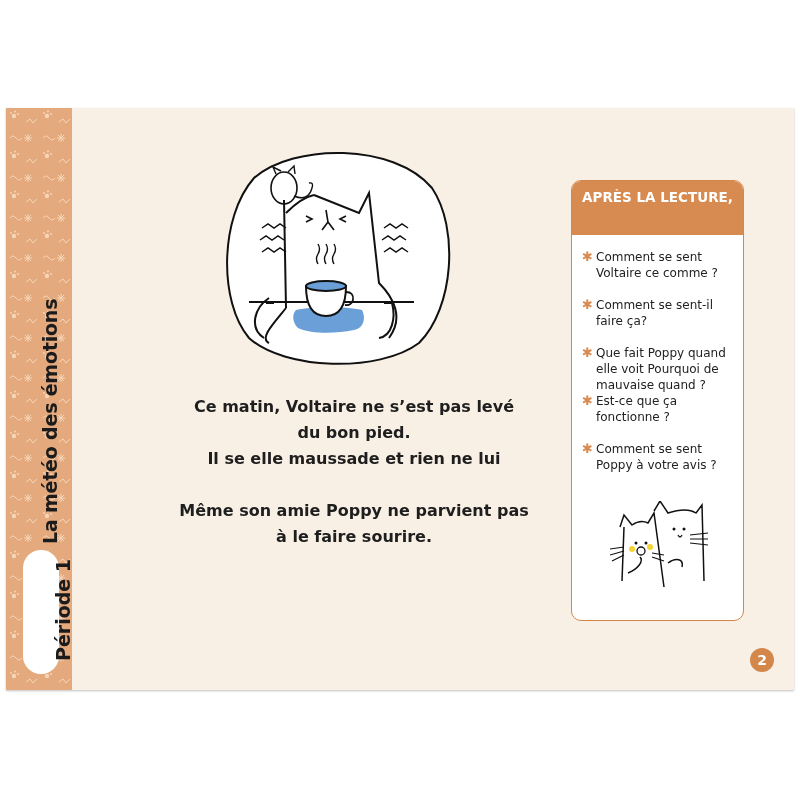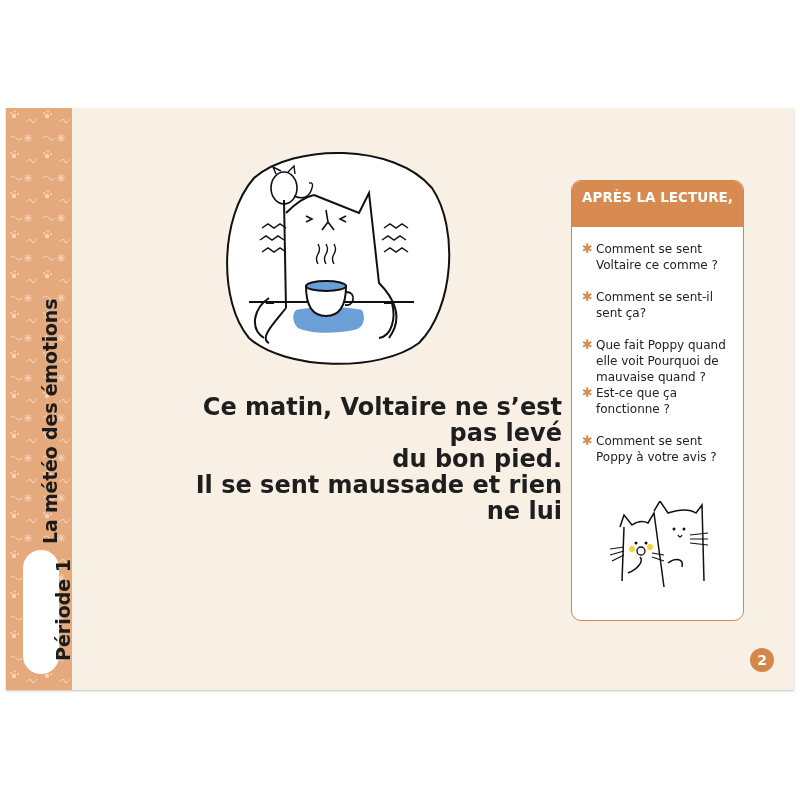--- a/index.html
+++ b/index.html
@@ -4,25 +4,25 @@
 <style>
   html,body{margin:0;padding:0;}
   body{width:800px;height:800px;background:#ffffff;position:relative;overflow:hidden;font-family:"DejaVu Sans",sans-serif;}
   .page{position:absolute;left:6px;top:108px;width:788px;height:582px;background:#f8efe5;box-shadow:0 1px 2px rgba(0,0,0,0.25);}
   .strip{position:absolute;left:0;top:0;width:66px;height:582px;background:#e4a97c;overflow:hidden;}
   .strip svg.pattern{position:absolute;left:0;top:0;}
   .strip-title{position:absolute;left:33px;top:436px;transform-origin:0 0;transform:rotate(-90deg);white-space:nowrap;font-weight:bold;font-size:19px;color:#1b1b1b;letter-spacing:-0.2px;}
   .period-pill{position:absolute;left:17px;top:442px;width:36px;height:124px;background:#ffffff;border-radius:18px;}
   .period-label{position:absolute;left:46px;top:553px;transform-origin:0 0;transform:rotate(-90deg);white-space:nowrap;font-weight:bold;font-size:19px;color:#1b1b1b;}
   .illustration{position:absolute;left:208px;top:30px;width:244px;height:236px;}
-  .story{position:absolute;left:156px;top:286px;width:400px;text-align:right;font-weight:bold;font-size:24px;line-height:26px;color:#1e1e1e;}
+  .story{position:absolute;left:148px;top:286px;width:400px;text-align:center;font-weight:bold;font-size:16px;line-height:26px;color:#1e1e1e;}
   .story p{margin:0 0 26px 0;}
   .story span{display:block;}
   .card{position:absolute;left:565px;top:72px;width:171px;height:439px;background:#ffffff;border:1.5px solid #d4874b;border-radius:10px;overflow:hidden;}
-  .card-header{background:#d88b50;height:46px;color:#ffffff;text-align:center;font-weight:bold;font-size:13.5px;line-height:19px;padding-top:7px;box-sizing:border-box;}
+  .card-header{background:#d88b50;height:54px;color:#ffffff;text-align:center;font-weight:bold;font-size:13.5px;line-height:19px;padding-top:7px;box-sizing:border-box;}
   .card-header span{display:block;}
   .q-list{list-style:none;margin:0;padding:14px 8px 0 10px;}
   .q-item{position:relative;padding-left:14px;font-size:12px;line-height:16px;color:#222;margin-bottom:16px;}
   .q-item.tight{margin-bottom:0;}
   .q-item span{display:block;}
   .q-bullet{position:absolute;left:0;top:0;color:#d88b50;font-size:13px;}
   .cats{position:absolute;left:38px;top:320px;width:104px;height:96px;}
   .page-num{position:absolute;left:744px;top:540px;width:24px;height:24px;border-radius:50%;background:#d4874b;color:#fff;font-weight:bold;font-size:14px;text-align:center;line-height:24px;}
 </style>
 </head>
@@ -76,38 +76,42 @@
     <ellipse cx="112" cy="148" rx="20" ry="5" fill="#6a9fd8" stroke="#111" stroke-width="2"></ellipse>
     <path d="M132 154 q8 0 7 8 q-2 6 -8 5" stroke="#111" stroke-width="1.8" fill="none"></path>
 
     <path d="M104 126 q-3 -5 0 -10 q3 -5 0 -10 M112 126 q-3 -5 0 -10 q3 -5 0 -10 M120 126 q-3 -5 0 -10 q3 -5 0 -10" stroke="#111" stroke-width="1.4" fill="none"></path>
   </svg>
 
   <div class="story">
     <p>
       <span>Ce matin, Voltaire ne s’est pas levé</span>
       <span>du bon pied.</span>
-      <span>Il se sent maussade et rien ne lui</span>
+      <span>Il se elle maussade et rien ne lui</span>
+    </p>
+    <p>
+      <span>Même son amie Poppy ne parvient pas</span>
+      <span>à le faire sourire.</span>
     </p>
   </div>
 
   <div class="card">
     <div class="card-header">
       <span>APRÈS LA LECTURE,</span>
     </div>
     <ul class="q-list">
       <li class="q-item">
         <span class="q-bullet">✱</span>
         <span>Comment se sent</span>
         <span>Voltaire ce comme ?</span>
       </li>
       <li class="q-item">
         <span class="q-bullet">✱</span>
         <span>Comment se sent-il</span>
-        <span>sent ça?</span>
+        <span>faire ça?</span>
       </li>
       <li class="q-item tight">
         <span class="q-bullet">✱</span>
         <span>Que fait Poppy quand</span>
         <span>elle voit Pourquoi de</span>
         <span>mauvaise quand ?</span>
       </li>
       <li class="q-item">
         <span class="q-bullet">✱</span>
         <span>Est-ce que ça</span>

